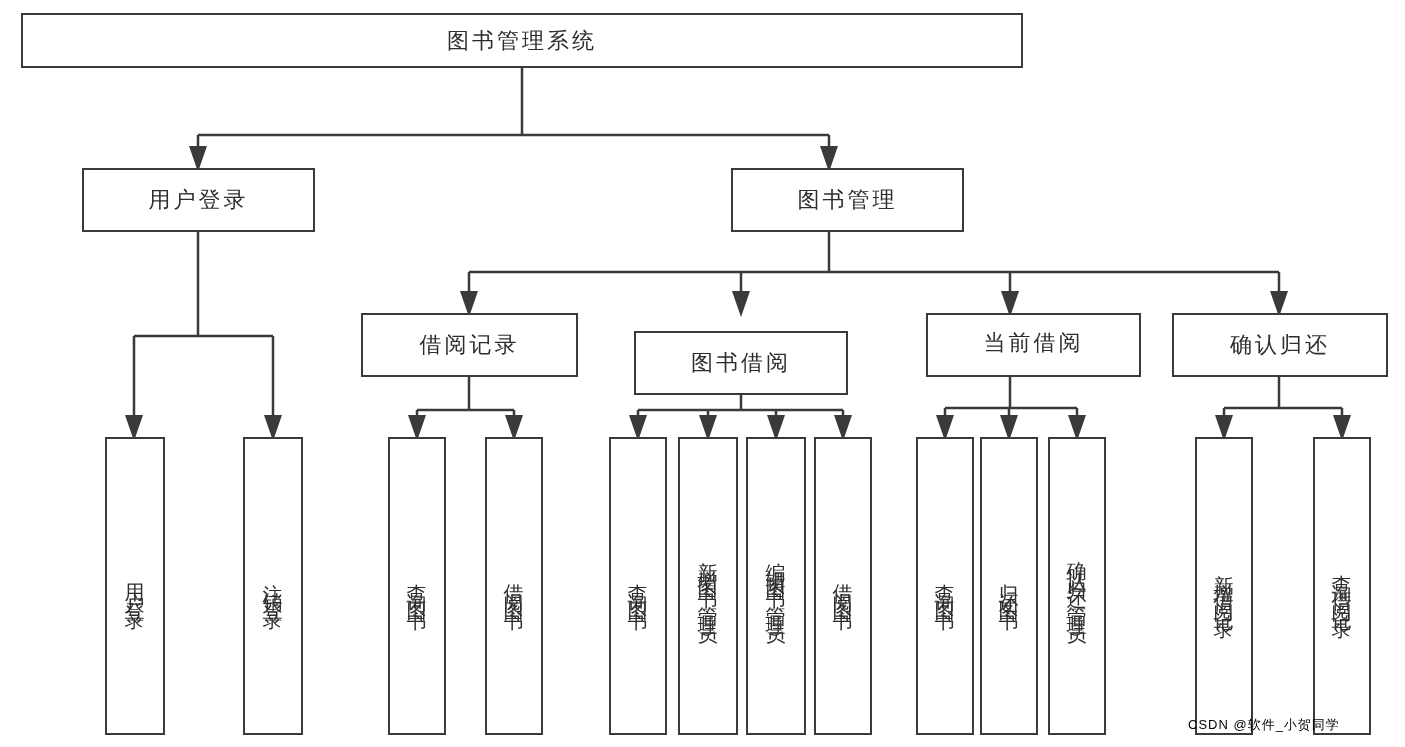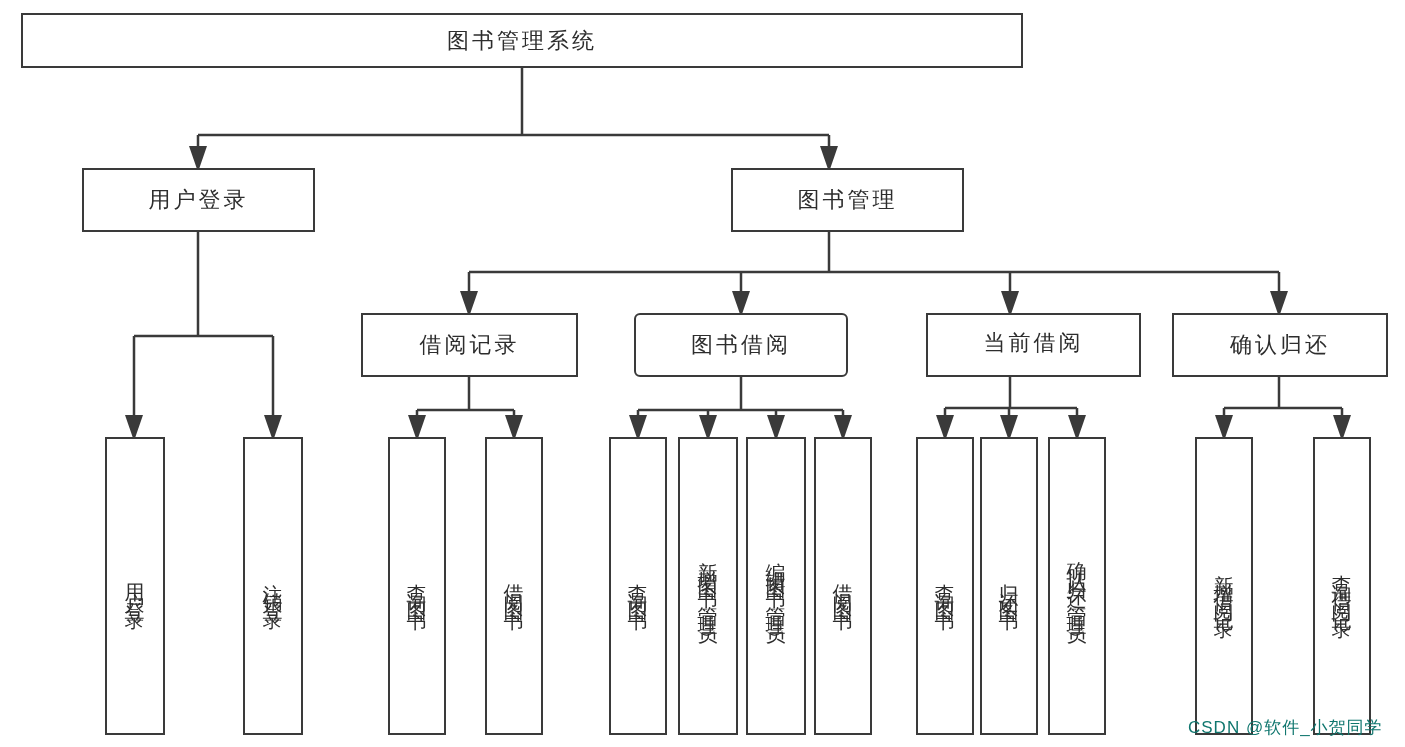--- a/index.html
+++ b/index.html
@@ -18,41 +18,41 @@
   .v-box {
     writing-mode:vertical-rl; text-orientation:mixed;
     font-size:20px; letter-spacing:9px; line-height:1;
   }
   .leaf { top:437px; height:298px; }
 
   #n-root  { left:21px;  top:13px;  width:1002px; height:55px; }
   #n-login { left:82px;  top:168px; width:233px;  height:64px; }
   #n-mgmt  { left:731px; top:168px; width:233px;  height:64px; }
   #n-rec   { left:361px; top:313px; width:217px;  height:64px; }
-  #n-bor   { left:634px; top:313px; width:214px;  height:64px;border-radius:6px; }
+  #n-bor   { left:634px; top:331px; width:214px;  height:64px; }
   #n-cur   { left:926px; top:313px; width:215px;  height:64px;font-family:Liberation Mono, monospace; }
   #n-hist  { left:1172px;top:313px; width:216px;  height:64px; }
 
   #l1  { left:105px;  width:60px; }
   #l2  { left:243px;  width:60px; }
   #l3  { left:388px;  width:58px; }
   #l4  { left:485px;  width:58px; }
   #l5  { left:609px;  width:58px; }
   #l6  { left:678px;  width:60px; }
   #l7  { left:746px;  width:60px; }
   #l8  { left:814px;  width:58px; }
   #l9  { left:916px;  width:58px; }
   #l10 { left:980px;  width:58px; }
   #l11 { left:1048px; width:58px; }
   #l12 { left:1195px; width:58px; }
   #l13 { left:1313px; width:58px; }
 
   .watermark {
     position:absolute; left:1188px; top:716px;
-    font-size:17px; letter-spacing:1px; color:#0f766e; white-space:nowrap;
+    font-size:13px; letter-spacing:1px; color:#000000; white-space:nowrap;
   }
 </style>
 </head>
 <body>
 
 <div class="canvas">
 
   <svg class="connectors" width="1405" height="747" viewBox="0 0 1405 747">
     <g stroke="#3a3a3a" stroke-width="2.5" fill="none">
 

